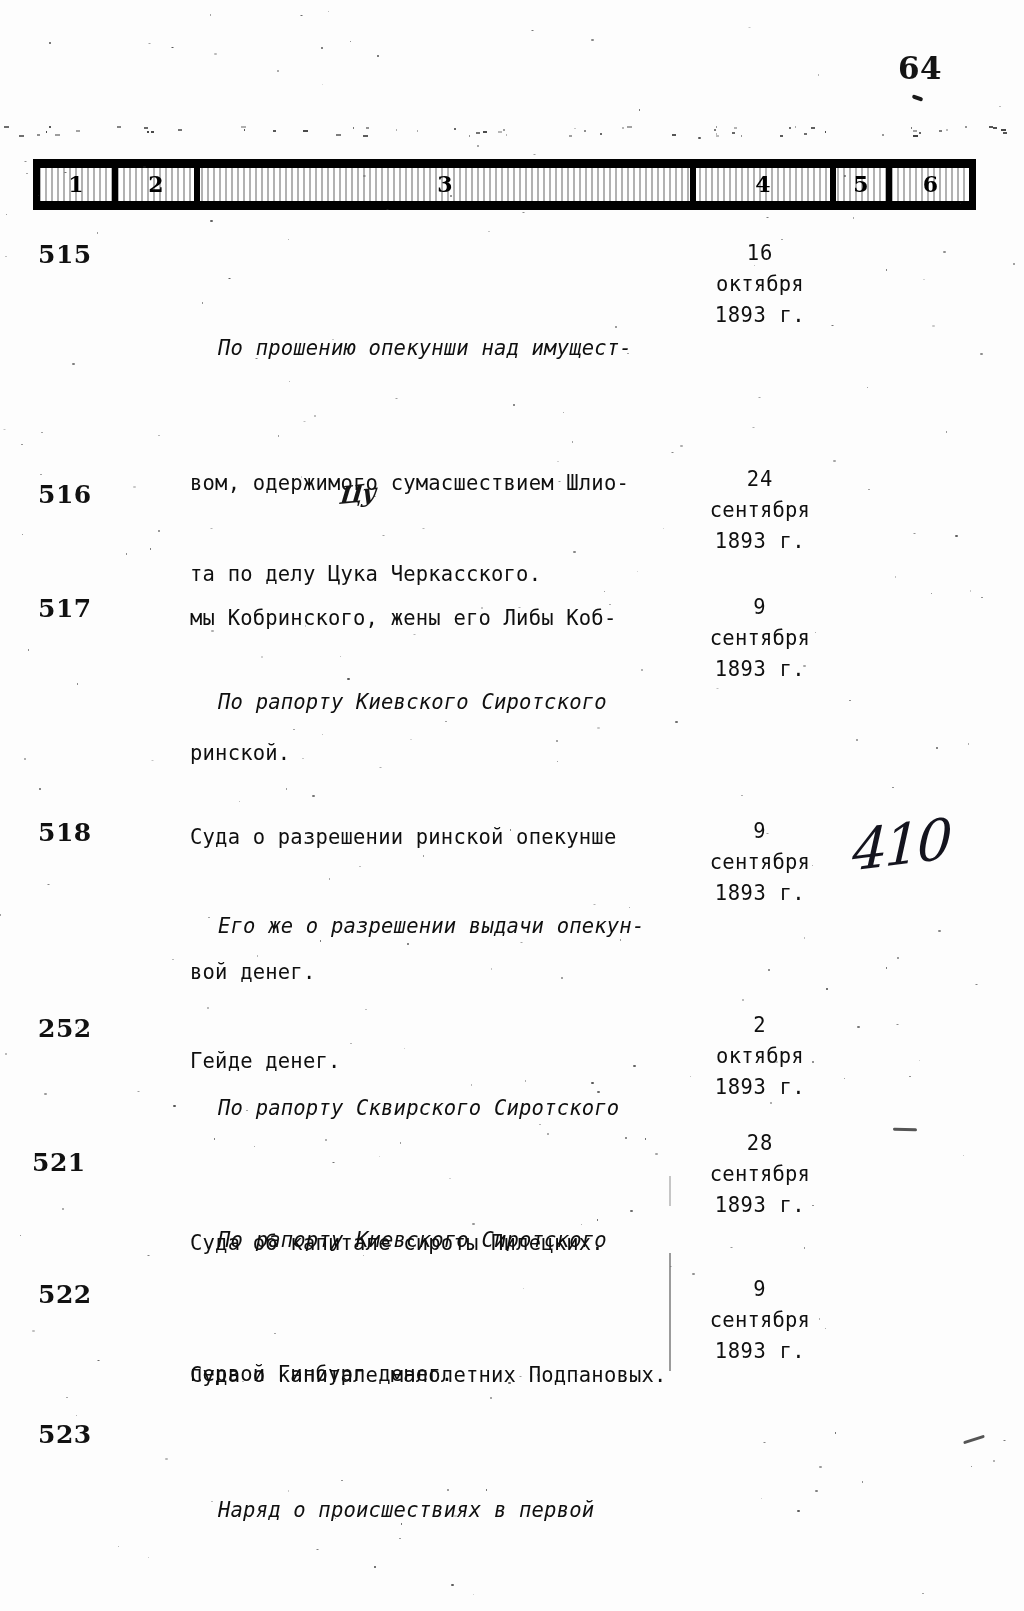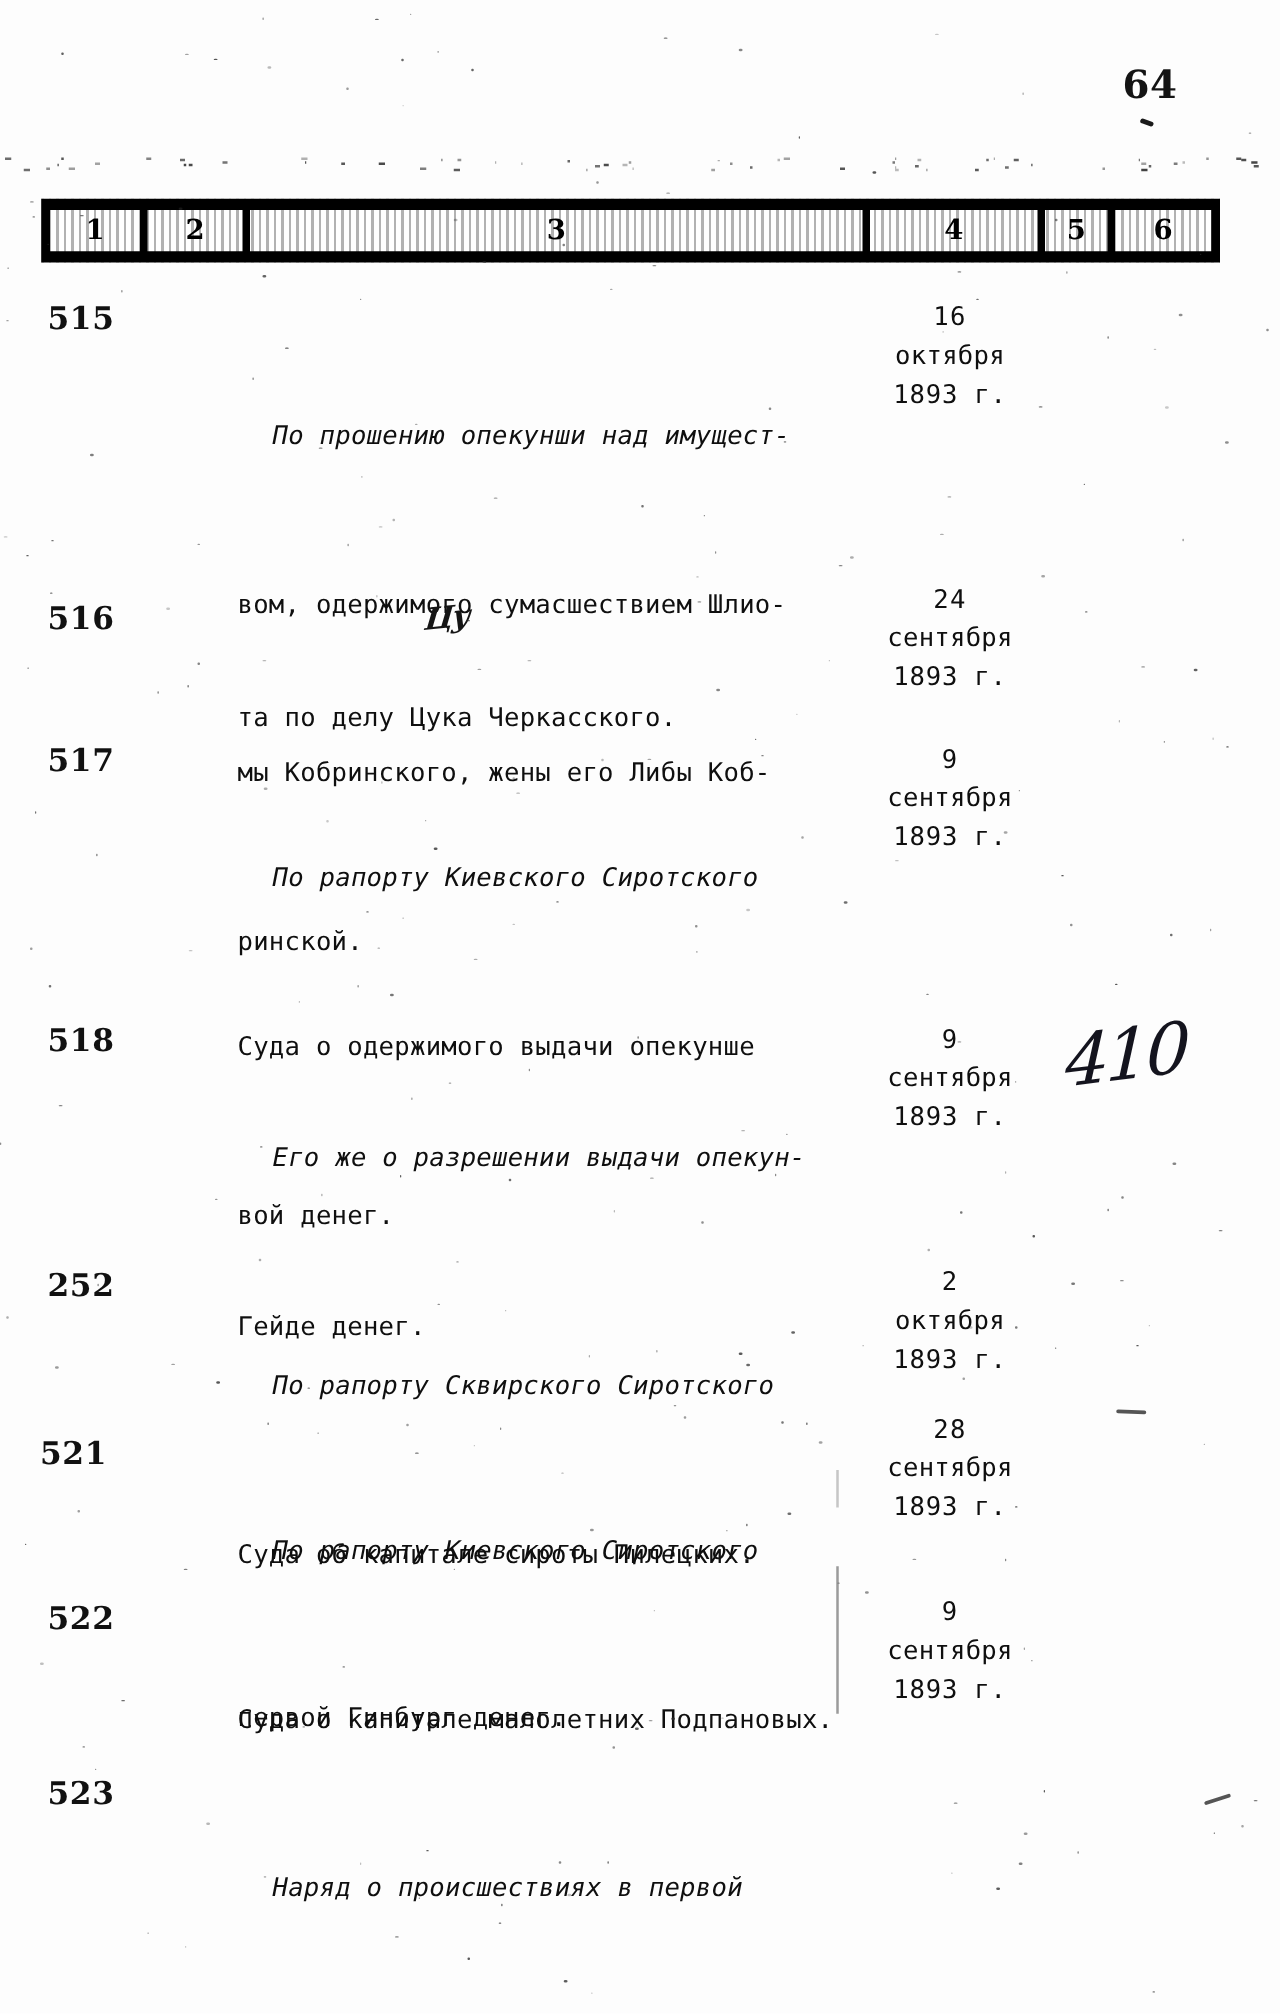--- a/index.html
+++ b/index.html
@@ -236,21 +236,21 @@
       <span class="d3">1893 г.</span>
     </div>
   </div>
 
   <div id="hand-ins">Цу</div>
 
   <div class="row" style="top:590px;">
     <div class="num" style="left:38px; top:4px;">517</div>
     <div class="desc" style="top:0px;">
       <span class="ln ind">По рапорту Киевского Сиротского</span>
-      <span class="ln">Суда о одержимого выдачи опекунше</span>
+      <span class="ln">Суда о разрешении ринской опекунше</span>
       <span class="ln">вой денег.</span>
     </div>
     <div class="date" style="top:2px;">
       <span class="d1">9</span>
       <span class="d2">сентября</span>
       <span class="d3">1893 г.</span>
     </div>
   </div>
 
   <div class="row" style="top:814px;">

